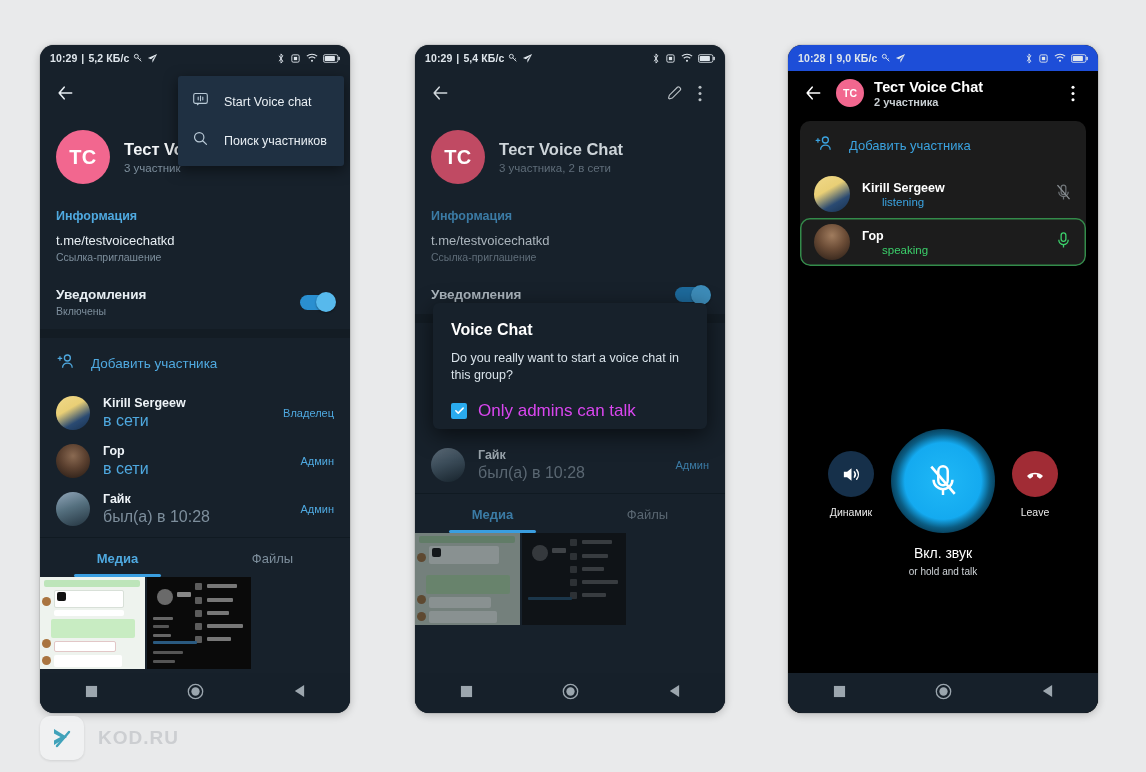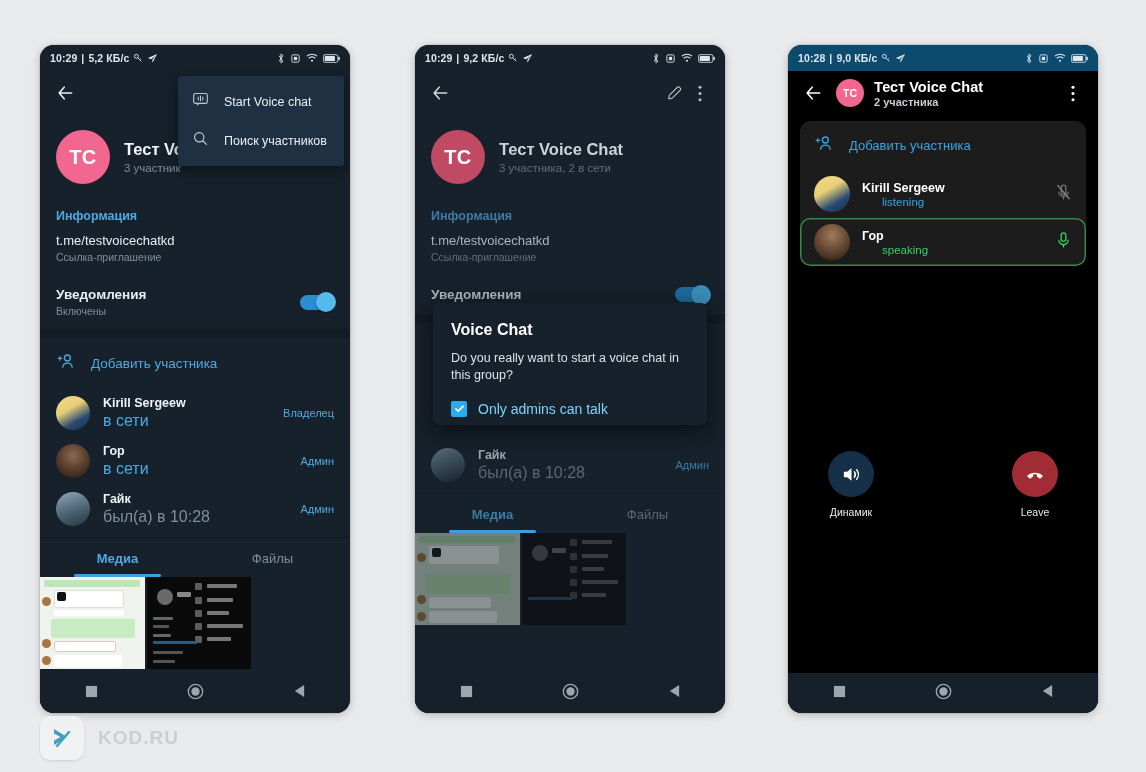--- a/index.html
+++ b/index.html
@@ -23,21 +23,21 @@
   #phone2 { left: 415px; top: 45px; background: #17212b; }
   #phone3 { left: 788px; top: 45px; background: #000000; }
 
   
   .statusbar {
     height: 26px; display: flex; align-items: center;
     justify-content: space-between; padding: 0 10px;
     font-size: 10.5px; font-weight: bold; color: #dfe6ec; letter-spacing: .1px;
   }
   .sb-dark { background: #17212b; }
-  .sb-black { background: #0c4a6e; }
+  .sb-black { background: #1d4ed8; }
   .sb-left { display: flex; align-items: center; gap: 4px; white-space: nowrap; }
   .sb-right { display: flex; align-items: center; gap: 5px; }
   .sb-ico { display: inline-block; }
   .sb-ico svg { display: block; }
 
   
   .appbar { height: 44px; display: flex; align-items: center; padding: 0 12px; position: relative; }
   .icon-btn { width: 26px; height: 26px; display: flex; align-items: center; justify-content: center; cursor: pointer; }
   .icon-btn svg { display: block; }
   .spacer { flex: 1; }
@@ -109,21 +109,21 @@
   .dialog {
     position: absolute; left: 18px; right: 18px; top: 232px;
     background: #17212b; border-radius: 6px; padding: 18px 18px 8px 18px;
     z-index: 15; box-shadow: 0 6px 22px rgba(0,0,0,.6);
   }
   .dlg-title { color: #fff; font-size: 16px; font-weight: bold; }
   .dlg-text { color: #d8e2e9; font-size: 12.5px; line-height: 1.35; margin-top: 11px; }
   .dlg-check { display: flex; align-items: center; gap: 11px; margin-top: 17px; }
   .cbox { width: 16px; height: 16px; border-radius: 2px; background: #2aabee; display: flex; align-items: center; justify-content: center; }
   .cbox svg { display: block; }
-  .dlg-check-label { color: #7dd3fc; font-size: 14px; }
+  .dlg-check-label { color: #d946ef; font-size: 17px; }
   .dlg-actions { display: flex; justify-content: flex-end; gap: 22px; margin-top: 18px; padding-bottom: 6px; }
   .dlg-btn { color: #51a8e0; font-size: 11.5px; font-weight: bold; letter-spacing: .4px; }
 
   
   .p3body { background: #000; height: 642px; position: relative; }
   .vc-appbar { height: 44px; display: flex; align-items: center; padding: 0 12px; gap: 10px; }
   .avatar-sm { width: 28px; height: 28px; border-radius: 50%; background: #f2678f; color: #fff; font-size: 10.5px; font-weight: bold; display: flex; align-items: center; justify-content: center; }
   .vc-title { font-size: 14.5px; font-weight: bold; color: #fff; }
   .vc-sub { font-size: 11px; color: #c8ced2; margin-top: 1px; font-weight: bold; }
 
@@ -360,21 +360,21 @@
             </svg></span>
       </div>
     </div>
   </div>
 
   <div class="phone" id="phone2">
     <div class="statusbar sb-dark">
       <div class="sb-left">
         <span>10:29</span>
         <span>|</span>
-        <span>9,2 КБ/с</span>
+        <span>5,4 КБ/с</span>
         <span class="sb-ico">
             <svg width="10" height="10" viewBox="0 0 12 12">
               <circle cx="4" cy="4" r="2.4" fill="none" stroke="#dfe6ec" stroke-width="1.1"></circle>
               <path d="M5.6 5.6L10 10M8 8l1.4-1.4" stroke="#dfe6ec" stroke-width="1.1" fill="none"></path>
             </svg>
           </span>
         <span class="sb-ico">
             <svg width="11" height="11" viewBox="0 0 12 12">
               <path d="M11 1L1 5.5l3.3 1.2L9.5 3 5.8 7.4l.2 3.1z" fill="#dfe6ec"></path>
             </svg>
@@ -646,20 +646,32 @@
           <div class="ctl-circle ctl-speaker">
             <svg width="21" height="21" viewBox="0 0 22 22">
                 <path d="M3 8.2h3.4L11 4.4v13.2L6.4 13.8H3z" fill="#ffffff"></path>
                 <path d="M14 8.2a4.6 4.6 0 0 1 0 5.6" stroke="#ffffff" stroke-width="1.5" fill="none" stroke-linecap="round"></path>
                 <path d="M16.4 6a8 8 0 0 1 0 10" stroke="#ffffff" stroke-width="1.5" fill="none" stroke-linecap="round"></path>
               </svg>
           </div>
           <div class="ctl-label">Динамик</div>
         </div>
 
+        <div class="mic-wrap">
+          <div class="mic-glow">
+            <svg width="34" height="38" viewBox="0 0 18 20">
+                <path d="M9 2.2a2.5 2.5 0 0 1 2.5 2.5v5a2.5 2.5 0 0 1-5 0v-5A2.5 2.5 0 0 1 9 2.2z" fill="none" stroke="#ffffff" stroke-width="1.3"></path>
+                <path d="M4 9.3a5 5 0 0 0 10 0" fill="none" stroke="#ffffff" stroke-width="1.3"></path>
+                <path d="M9 14.4v3" stroke="#ffffff" stroke-width="1.3"></path>
+                <path d="M2.8 2.4L15.2 16.8" stroke="#ffffff" stroke-width="1.4"></path>
+              </svg>
+          </div>
+          <div class="mic-main-label">Вкл. звук</div>
+          <div class="mic-sub-label">or hold and talk</div>
+        </div>
 
         <div class="ctl-side ctl-right">
           <div class="ctl-circle ctl-leave">
             <svg width="22" height="22" viewBox="0 0 22 22">
                 <path d="M3 13c4.4-4.4 11.6-4.4 16 0l-2.2 2.2a1.2 1.2 0 0 1-1.6.1l-1.9-1.5a1.2 1.2 0 0 1-.4-1.2l.3-1.1a9 9 0 0 0-4.4 0l.3 1.1a1.2 1.2 0 0 1-.4 1.2l-1.9 1.5a1.2 1.2 0 0 1-1.6-.1z" fill="#ffffff"></path>
               </svg>
           </div>
           <div class="ctl-label">Leave</div>
         </div>
       </div>

